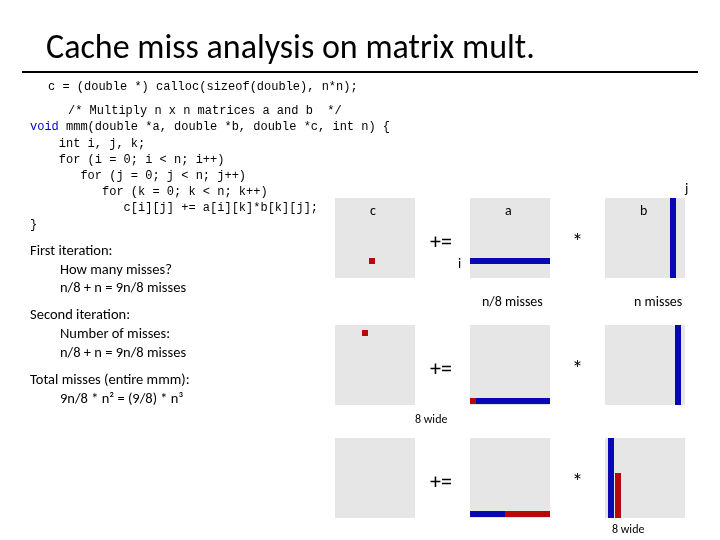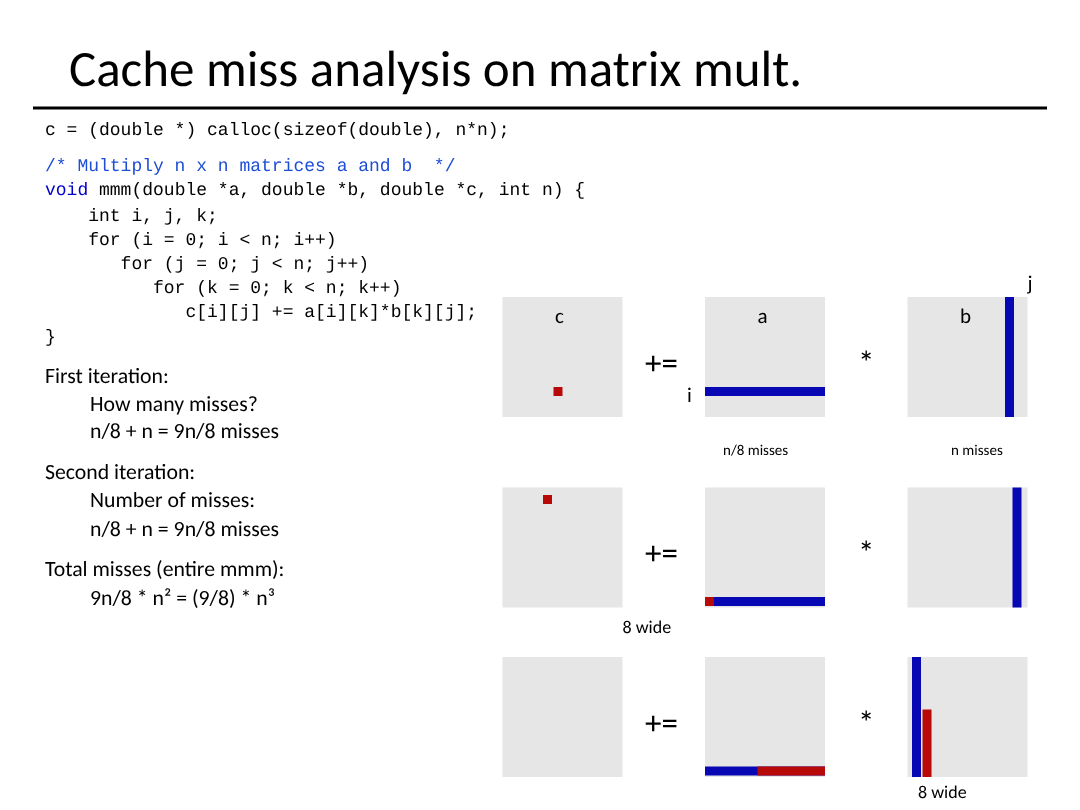--- a/index.html
+++ b/index.html
@@ -1,33 +1,33 @@
 <!DOCTYPE html>
 <html><head>
 <meta charset="utf-8">
 <style>
   * { box-sizing: border-box; margin: 0; padding: 0; }
   body { width: 720px; height: 540px; background: #fff; font-family: Calibri, Arial, sans-serif; position: relative; overflow: hidden; }
   .title { font-size: 34px; font-weight: 400; padding: 26px 24px 4px; border-bottom: 2px solid #000; margin: 0 22px 6px; }
-  .code { font-family: "Courier New", monospace; font-size: 12px; line-height: 1.35; white-space: pre; padding-left: 30px; }
+  .code { font-family: "Courier New", monospace; font-size: 12px; line-height: 1.35; white-space: pre; padding-left: 48px; }
   .code.top { color: #000; }
   .code.main { padding-left: 30px; }
   .kw { color: #0000c8; }
-  .cmt { color: #1d4ed8; }
+  .cmt { color: #000000; margin-left: 38px; }
   .notes { font-size: 14.5px; padding-left: 30px; line-height: 1.3; }
   .notes .blk { margin-top: 8px; }
   .notes .ind { padding-left: 30px; }
   .diagram-area { position: absolute; left: 310px; top: 170px; width: 400px; height: 360px; }
   .mat { position: absolute; width: 80px; height: 80px; background: #e6e6e6; }
   .lbl { position: absolute; font-size: 14px; }
   .op { position: absolute; font-size: 22px; }
   .hl-row { position: absolute; height: 6px; background: #0707b4; }
   .hl-col { position: absolute; width: 6px; background: #0707b4; }
   .sq { position: absolute; width: 6px; height: 6px; background: #b80909; }
-  .annot { position: absolute; font-size: 10px; }
+  .annot { position: absolute; font-size: 14px; }
 </style>
 </head>
 <body>
 
 <div class="title">Cache miss analysis on matrix mult.</div>
 
 <div class="code top">c = (double *) calloc(sizeof(double), n*n);</div>
 <div style="height:8px"></div>
 <div class="code main"><span class="cmt">/* Multiply n x n matrices a and b  */</span>
 <span class="kw">void</span><span> mmm(double *a, double *b, double *c, int n) {</span>

